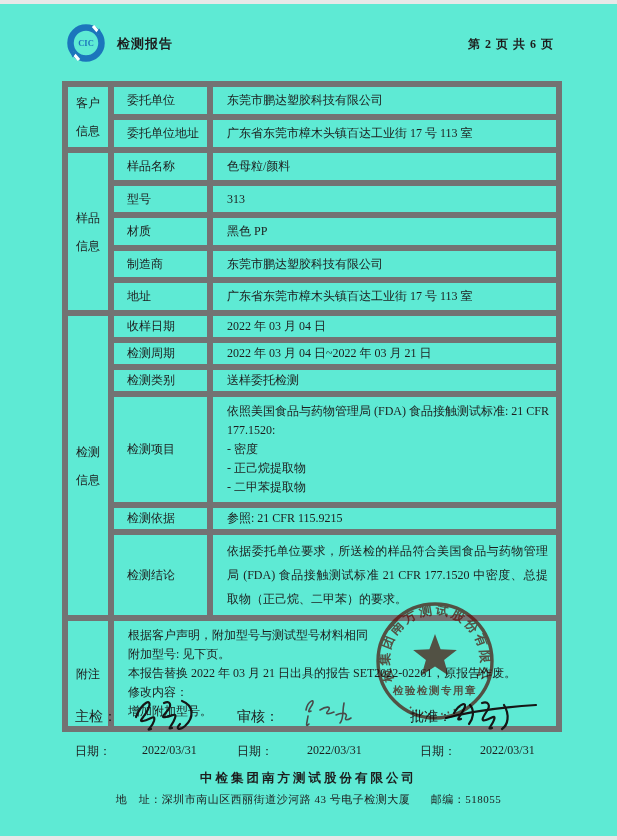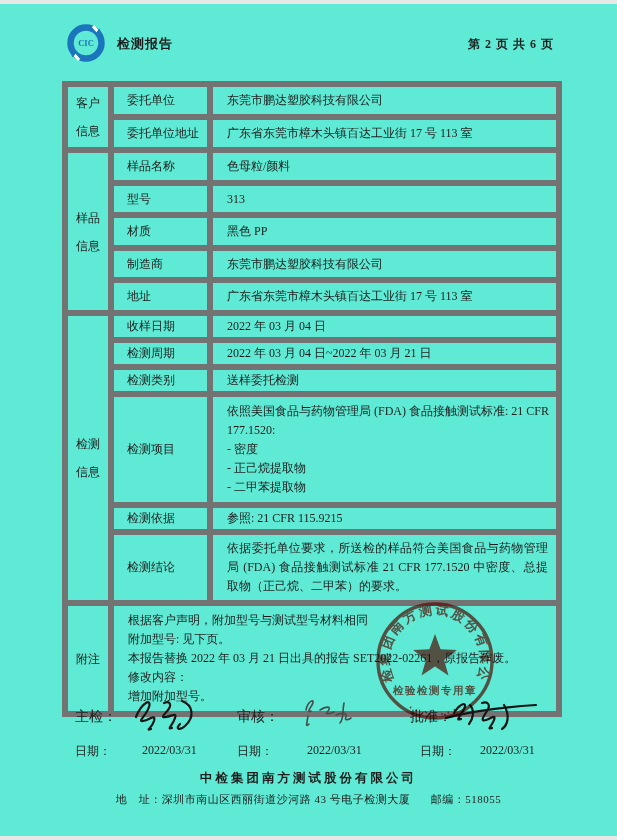--- a/index.html
+++ b/index.html
@@ -17,21 +17,21 @@
   .hdr-page { position:absolute; left:468px; top:32px; font-size:12px; font-weight:bold; letter-spacing:1px; }
   
   table.rpt { position:absolute; left:62px; top:77px; width:494px;
     border-collapse:collapse; table-layout:fixed; }
   table.rpt td { border:6px solid #737373; font-size:12px; vertical-align:middle; }
   table.rpt { border:1px solid #7f7f7f; }
   td.grp { text-align:center; white-space:pre-line; line-height:28px; padding:2px; }
   td.lbl { padding:2px 4px 2px 13px; }
   td.val { padding:2px 6px 2px 14px; }
   td.multi { white-space:pre-line; line-height:19px; padding:5px 6px 5px 14px; vertical-align:middle; }
-  td.just { text-align:justify; line-height:19px; padding:4px 8px 4px 14px; }
+  td.just { text-align:justify; line-height:24px; padding:4px 8px 4px 14px; }
   tr.h33 { height:33px; } tr.h32 { height:32px; } tr.h25 { height:25px; }
   tr.h24 { height:24px;font-family:Liberation Mono, monospace; } tr.h23 { height:23px; }
   
   .sig-row { position:absolute; left:62px; top:686px; width:494px; height:48px; }
   .sig-label { position:absolute; font-size:14px; top:18px; }
   .sig-svg { position:absolute; top:0; }
   .date-row { position:absolute; left:62px; top:739px; width:494px; font-size:12px; }
   .date-label { position:absolute; }
   .date-val { position:absolute; }
   

